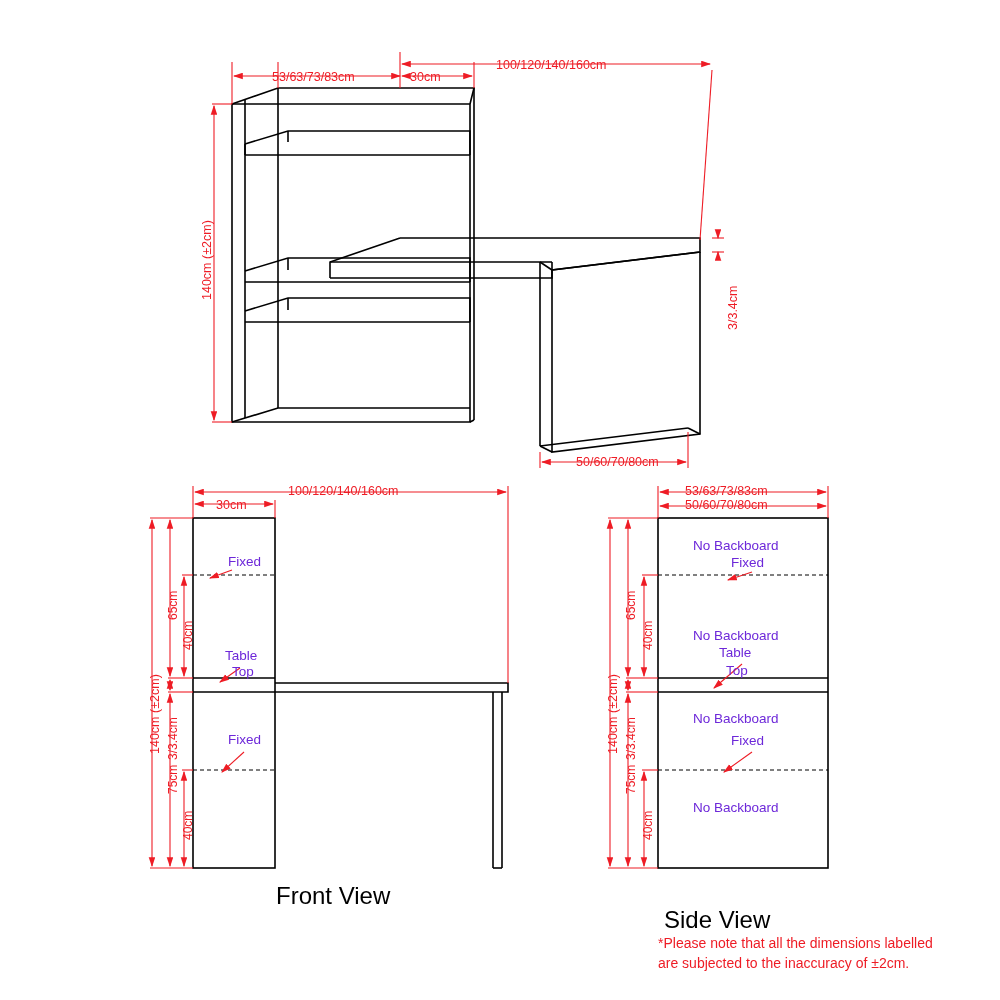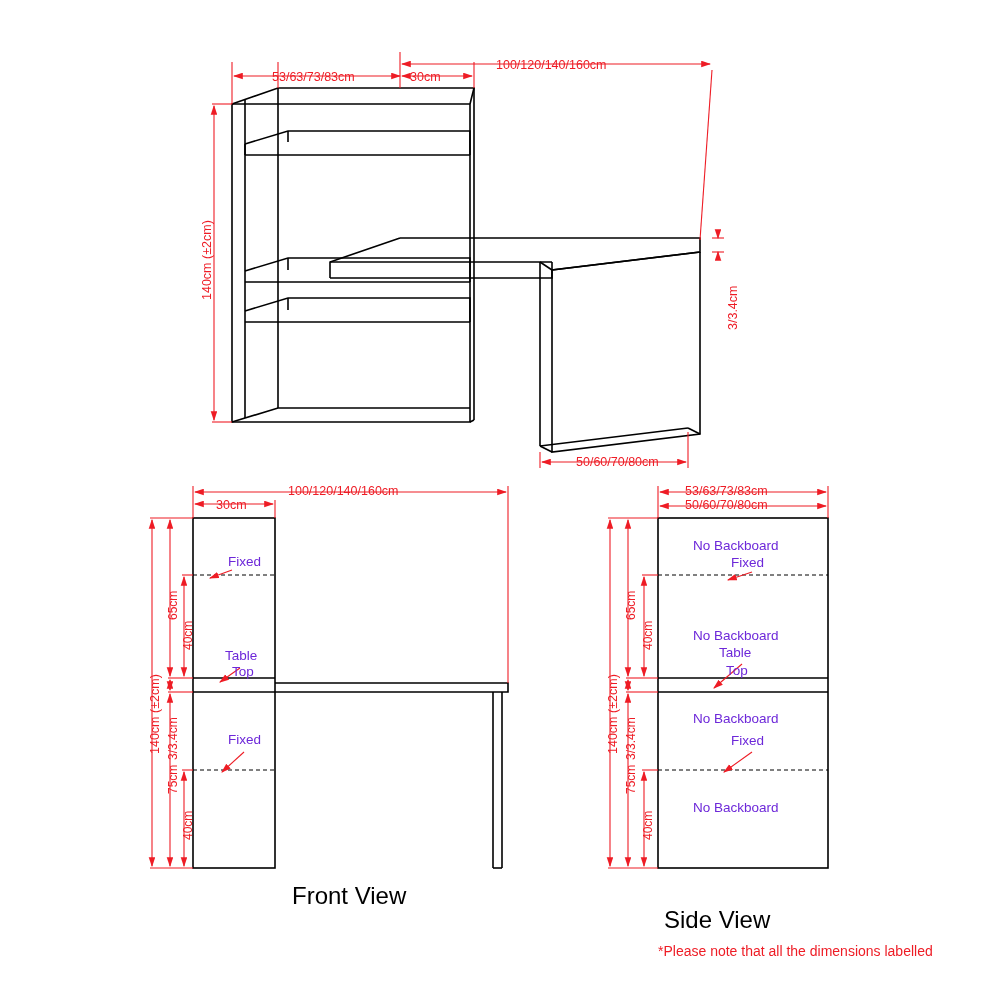--- a/index.html
+++ b/index.html
@@ -15,21 +15,21 @@
   .lbl{
     position:absolute;
     font-family:"Liberation Sans", sans-serif;
     white-space:nowrap;
     line-height:1.15;
   }
   .red{color:#ee1c25;}
   .black{color:#6d28d9;}
   .dim{font-size:12.5px;}
   .dim-small{font-size:12px;}
-  .note{font-size:14px;color:#ee1c25;line-height:1.4;margin-top:8px;}
+  .note{font-size:14px;color:#ee1c25;line-height:1.4;}
   .viewtitle{font-size:24px;color:#000;}
   .vert{
     transform-origin:left top;
     transform:rotate(-90deg);
   }
 </style>
 </head>
 <body>
 
 <div class="stage">
@@ -215,21 +215,21 @@
   <div class="lbl red dim vert" style="left:148px;top:754px;">140cm (±2cm)</div>
   <div class="lbl red dim-small vert" style="left:167px;top:620px;">65cm</div>
   <div class="lbl red dim-small vert" style="left:182px;top:650px;">40cm</div>
   <div class="lbl red dim-small vert" style="left:167px;top:760px;">3/3.4cm</div>
   <div class="lbl red dim-small vert" style="left:167px;top:794px;">75cm</div>
   <div class="lbl red dim-small vert" style="left:182px;top:840px;">40cm</div>
   <div class="lbl black dim" style="left:228px;top:554px;font-size:13.5px;">Fixed</div>
   <div class="lbl black dim" style="left:225px;top:648px;font-size:13.5px;">Table</div>
   <div class="lbl black dim" style="left:232px;top:664px;font-size:13.5px;">Top</div>
   <div class="lbl black dim" style="left:228px;top:732px;font-size:13.5px;">Fixed</div>
-  <div class="lbl black viewtitle" style="left:292px;top:882px;text-align:center;">Front View</div>
+  <div class="lbl black viewtitle" style="left:276px;top:882px;text-align:center;">Front View</div>
 
   <div class="lbl red dim" style="left:685px;top:484px;">53/63/73/83cm</div>
   <div class="lbl red dim" style="left:685px;top:498px;">50/60/70/80cm</div>
   <div class="lbl red dim vert" style="left:606px;top:754px;">140cm (±2cm)</div>
   <div class="lbl red dim-small vert" style="left:625px;top:620px;">65cm</div>
   <div class="lbl red dim-small vert" style="left:642px;top:650px;">40cm</div>
   <div class="lbl red dim-small vert" style="left:625px;top:760px;">3/3.4cm</div>
   <div class="lbl red dim-small vert" style="left:625px;top:794px;">75cm</div>
   <div class="lbl red dim-small vert" style="left:642px;top:840px;">40cm</div>
 
@@ -238,14 +238,15 @@
   <div class="lbl black dim" style="left:693px;top:628px;font-size:13.5px;">No Backboard</div>
   <div class="lbl black dim" style="left:719px;top:645px;font-size:13.5px;">Table</div>
   <div class="lbl black dim" style="left:726px;top:663px;font-size:13.5px;">Top</div>
   <div class="lbl black dim" style="left:693px;top:711px;font-size:13.5px;">No Backboard</div>
   <div class="lbl black dim" style="left:731px;top:733px;font-size:13.5px;">Fixed</div>
   <div class="lbl black dim" style="left:693px;top:800px;font-size:13.5px;">No Backboard</div>
 
   <div class="lbl black viewtitle" style="left:664px;top:906px;">Side View</div>
 
   <div class="lbl note" style="left:658px;top:934px;">*Please note that all the dimensions labelled</div>
+  <div class="lbl note" style="left:658px;top:954px;">are subjected to the inaccuracy of ±2cm.</div>
 
 </div>
 
 </body></html>

